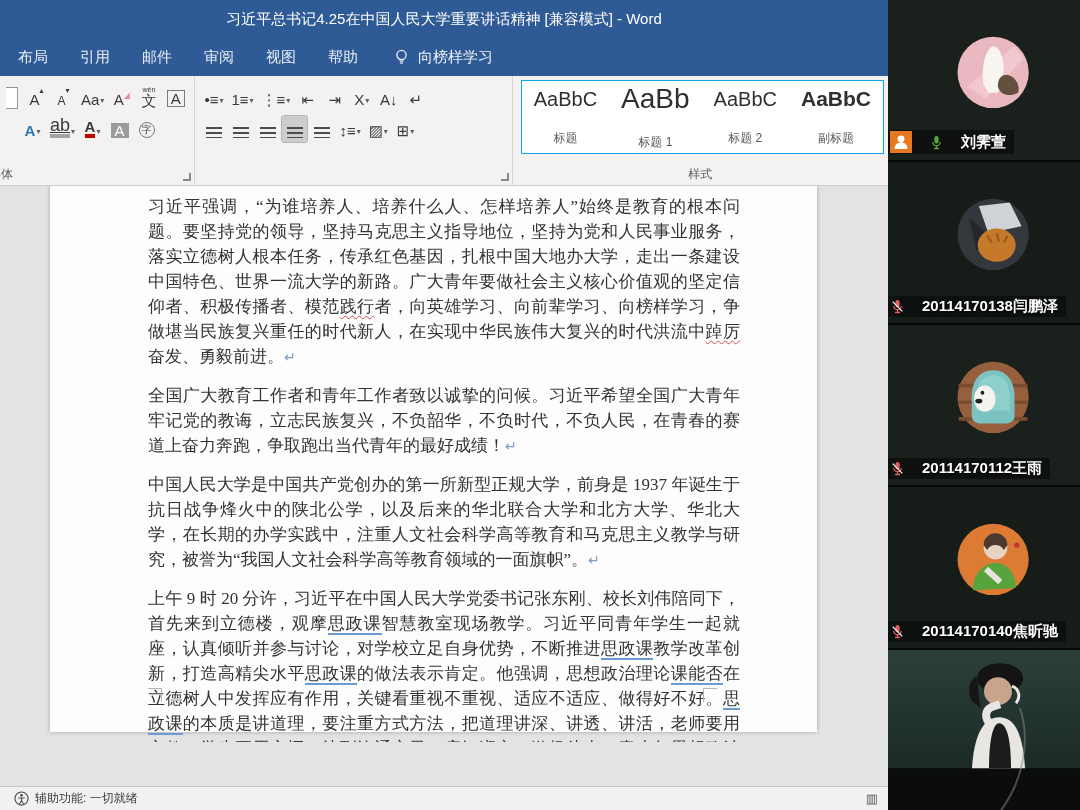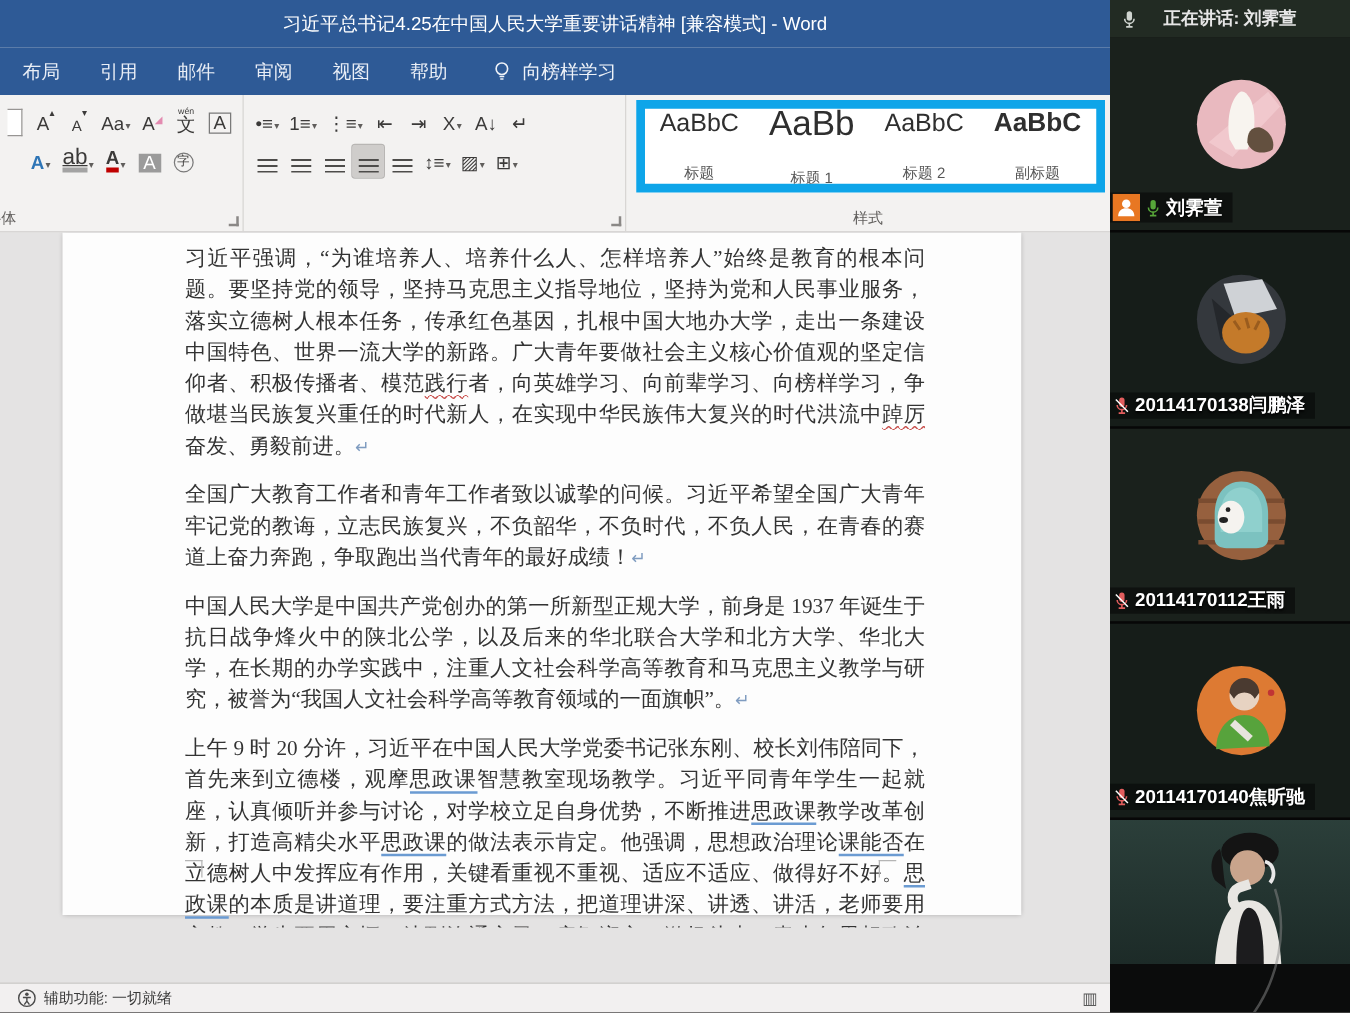--- a/index.html
+++ b/index.html
@@ -33,21 +33,21 @@
   .c-wen::before { content:"wén"; font-size:7px; color:#3b3a39; line-height:1; }
   .c-box .glyph { border:1px solid #7a7a7a; padding:0 3px; }
   .c-fx .glyph { color:#2e75b6; font-weight:bold; }
   .c-hl .glyph { border-bottom:4px solid #a3a3a3; font-size:18px;text-decoration:underline; }
   .c-fc .glyph { border-bottom:4px solid #c00000; font-weight:bold; }
   .c-shade .glyph { background:#9b9b9b; color:#fff; padding:0 4px; }
   .c-enc .glyph { border:1px solid #7a7a7a; border-radius:50%; font-size:10px; width:16px; height:16px; display:flex; align-items:center; justify-content:center; }
   .bars { width:16px; height:11px; background:repeating-linear-gradient(to bottom, #4d4c4a 0 2px, transparent 2px 5px); }
   .launcher { position:absolute; right:3px; bottom:4px; width:8px; height:8px; border-right:2px solid #8a8886; border-bottom:2px solid #8a8886; cursor:pointer; }
 
-  .gallery { background:#fff; border:7px solid #0ea5e9; height:74px; display:flex; align-items:center; overflow:hidden; }
+  .gallery { background:#fff; border:1px solid #0ea5e9; height:74px; display:flex; align-items:center; overflow:hidden; }
   .s-item { display:flex; flex-direction:column; align-items:center; justify-content:center; padding:2px 12px; cursor:pointer; white-space:nowrap; }
   .sample { font-size:20px; color:#2f2f2f; font-family:"Liberation Sans",sans-serif; }
   .s-h1 .sample { font-size:28px; font-weight:normal; }
   .s-sub .sample { font-size:21px; font-weight:bold; }
   .s-label { font-size:12px; color:#555; margin-top:19px; }
 
   .doc-area { position:relative; flex:1; background:#e4e3e3; overflow:hidden; }
   .page { position:absolute; left:50px; top:0; bottom:10px; width:767px; background:#fdfdfd; box-shadow:0 0 4px rgba(0,0,0,.28); }
   .doc-text { padding:8px 77px 0 98px; font-family:"Liberation Serif", serif; font-size:17px; line-height:25px; color:#333; text-align:justify; }
   .para { margin-bottom:13px; }
@@ -66,21 +66,21 @@
   .meeting { flex:1; background:#10120f; display:flex; flex-direction:column; color:#fff; }
   .m-header { height:30px; background:#222b23; display:flex; align-items:center; padding:0 8px; font-size:14px; font-weight:bold; color:#e6e6e6; flex:none; }
   .m-header .mh-label { flex:1; text-align:center; }
   .tiles { flex:1; display:flex; flex-direction:column; }
   .tile { position:relative; flex:1; background:#1a211c; border-top:2px solid #070707; overflow:hidden; cursor:pointer; }
   .tile:first-child { border-top:none; }
   .tile:nth-child(even) { background:#161d19; }
   .avatar { position:absolute; left:50%; top:46%; transform:translate(-38%,-52%); width:76px; height:76px; }
   .avatar svg { width:100%; height:100%; }
   .tile.video svg.livebg { position:absolute; inset:0; width:100%; height:100%; }
-  .tile-label { position:absolute; left:0; bottom:6px; display:flex; align-items:center; gap:3px; background:rgba(5,5,5,.55); padding:1px 8px 1px 2px; font-size:15px; font-weight:bold; color:#fff; text-shadow:0 1px 2px #000; white-space:nowrap; }
+  .tile-label { position:absolute; left:0; bottom:6px; display:flex; align-items:center; gap:17px; background:rgba(5,5,5,.55); padding:1px 8px 1px 2px; font-size:15px; font-weight:bold; color:#fff; text-shadow:0 1px 2px #000; white-space:nowrap; }
   .badge { width:22px; height:22px; flex:none; }
   .mic { width:15px; height:15px; flex:none; }
 </style>
 </head>
 <body>
 
 <div class="screen">
 
   <div class="word">
     <div class="titlebar">
@@ -260,29 +260,20 @@
           <circle cx="8" cy="4.6" r="1.5" fill="#4a4a4a"></circle>
           <path d="M4.6 7.4h6.8M8 7.4v3.2M8 10.6l-2.2 3M8 10.6l2.2 3" stroke="#4a4a4a" stroke-width="1.2" fill="none"></path>
         </svg>
       <span>辅助功能: 一切就绪</span>
       <span class="spacer"></span>
       <span class="view-ic">▥</span>
     </div>
   </div>
 
   <aside class="meeting">
-    <div class="m-header">
-      <svg class="mic" viewBox="0 0 14 14">
-          <rect x="5" y="1" width="4" height="7" rx="2" fill="#cfd4cf"></rect>
-          <path d="M3.5 6.5a3.5 3.5 0 0 0 7 0" stroke="#cfd4cf" stroke-width="1.2" fill="none"></path>
-          <path d="M7 10v2.2M4.6 12.6h4.8" stroke="#cfd4cf" stroke-width="1.2"></path>
-        </svg>
-      <span class="mh-label">正在讲话: 刘霁萱</span>
-      <span style="width:15px;"></span>
-    </div>
     <div class="tiles" id="tiles">
         <div class="tile">
           <div class="avatar"><svg viewBox="0 0 64 64">
               <circle cx="32" cy="32" r="30" fill="#e9b9bf"></circle>
               <path d="M10 44 50 10l8 10L26 54Z" fill="#f3ced2" opacity="0.75"></path>
               <path d="M30 11c-6 6-8 19-6 31l4 7h8l4-9c2-14 0-24-4-28-2-2-4-3-6-1Z" fill="#f8f4ef"></path>
               <path d="M44 34c7 2 11 9 9 15-7 4-15 2-17-5 0-6 2-10 8-10Z" fill="#63503f"></path>
             </svg></div>
           <div class="tile-label">
             <svg class="badge" viewBox="0 0 22 22">

